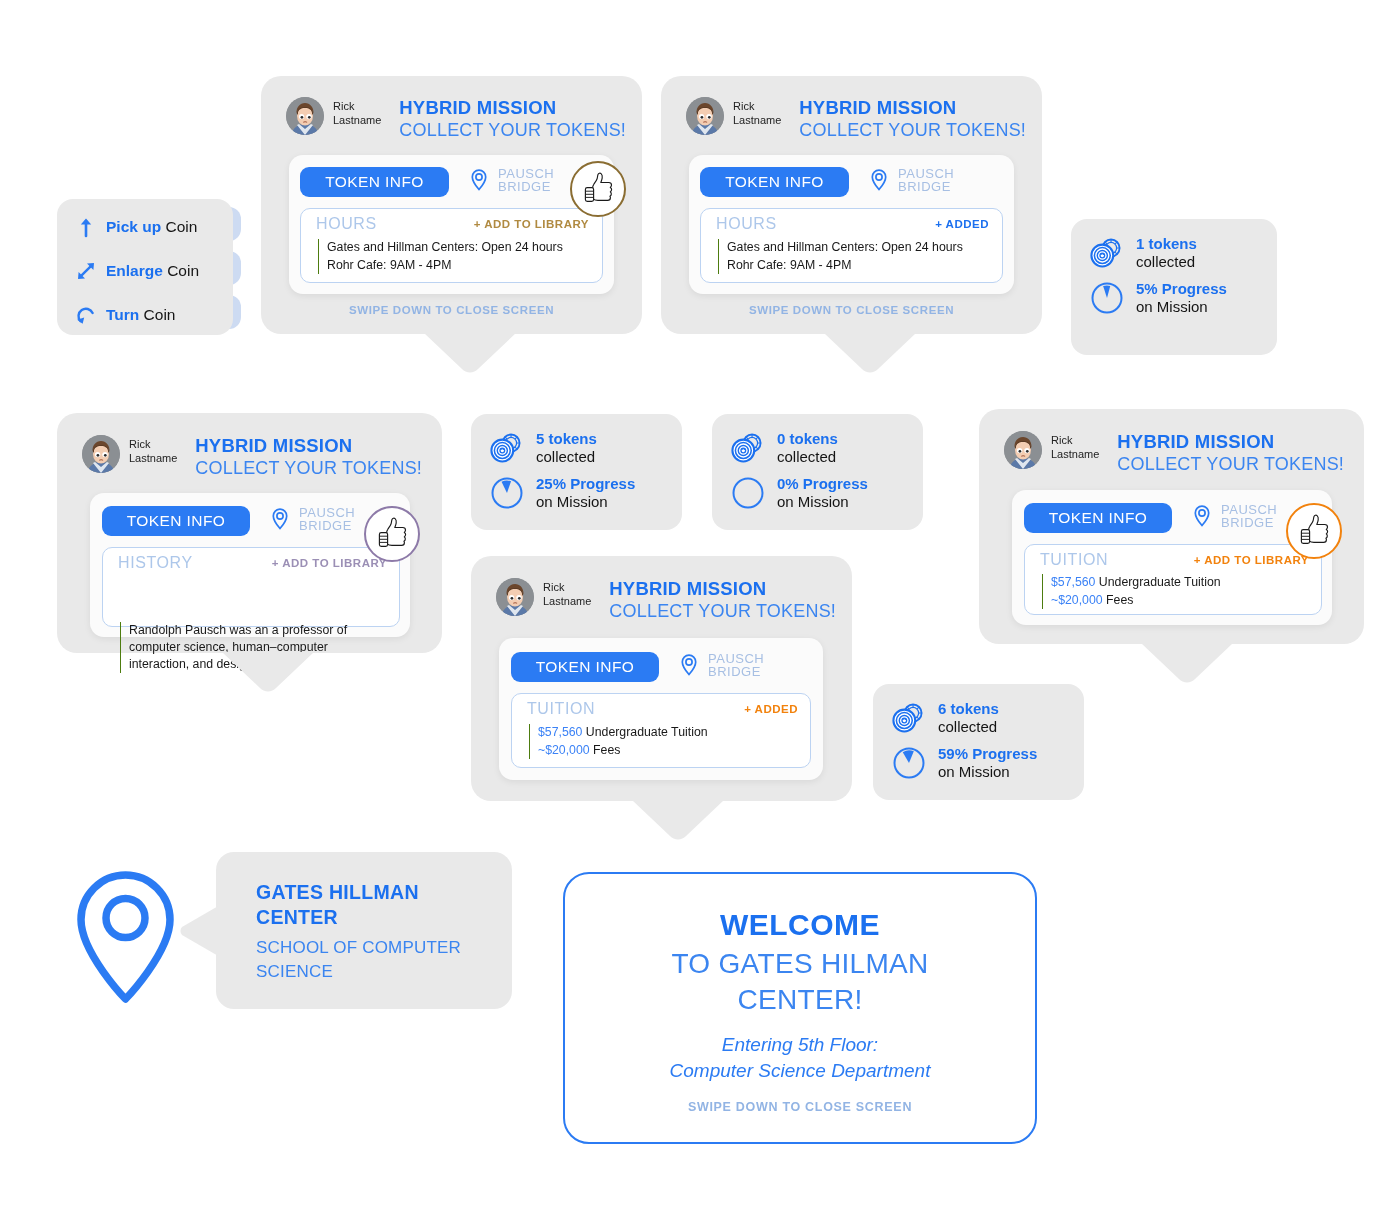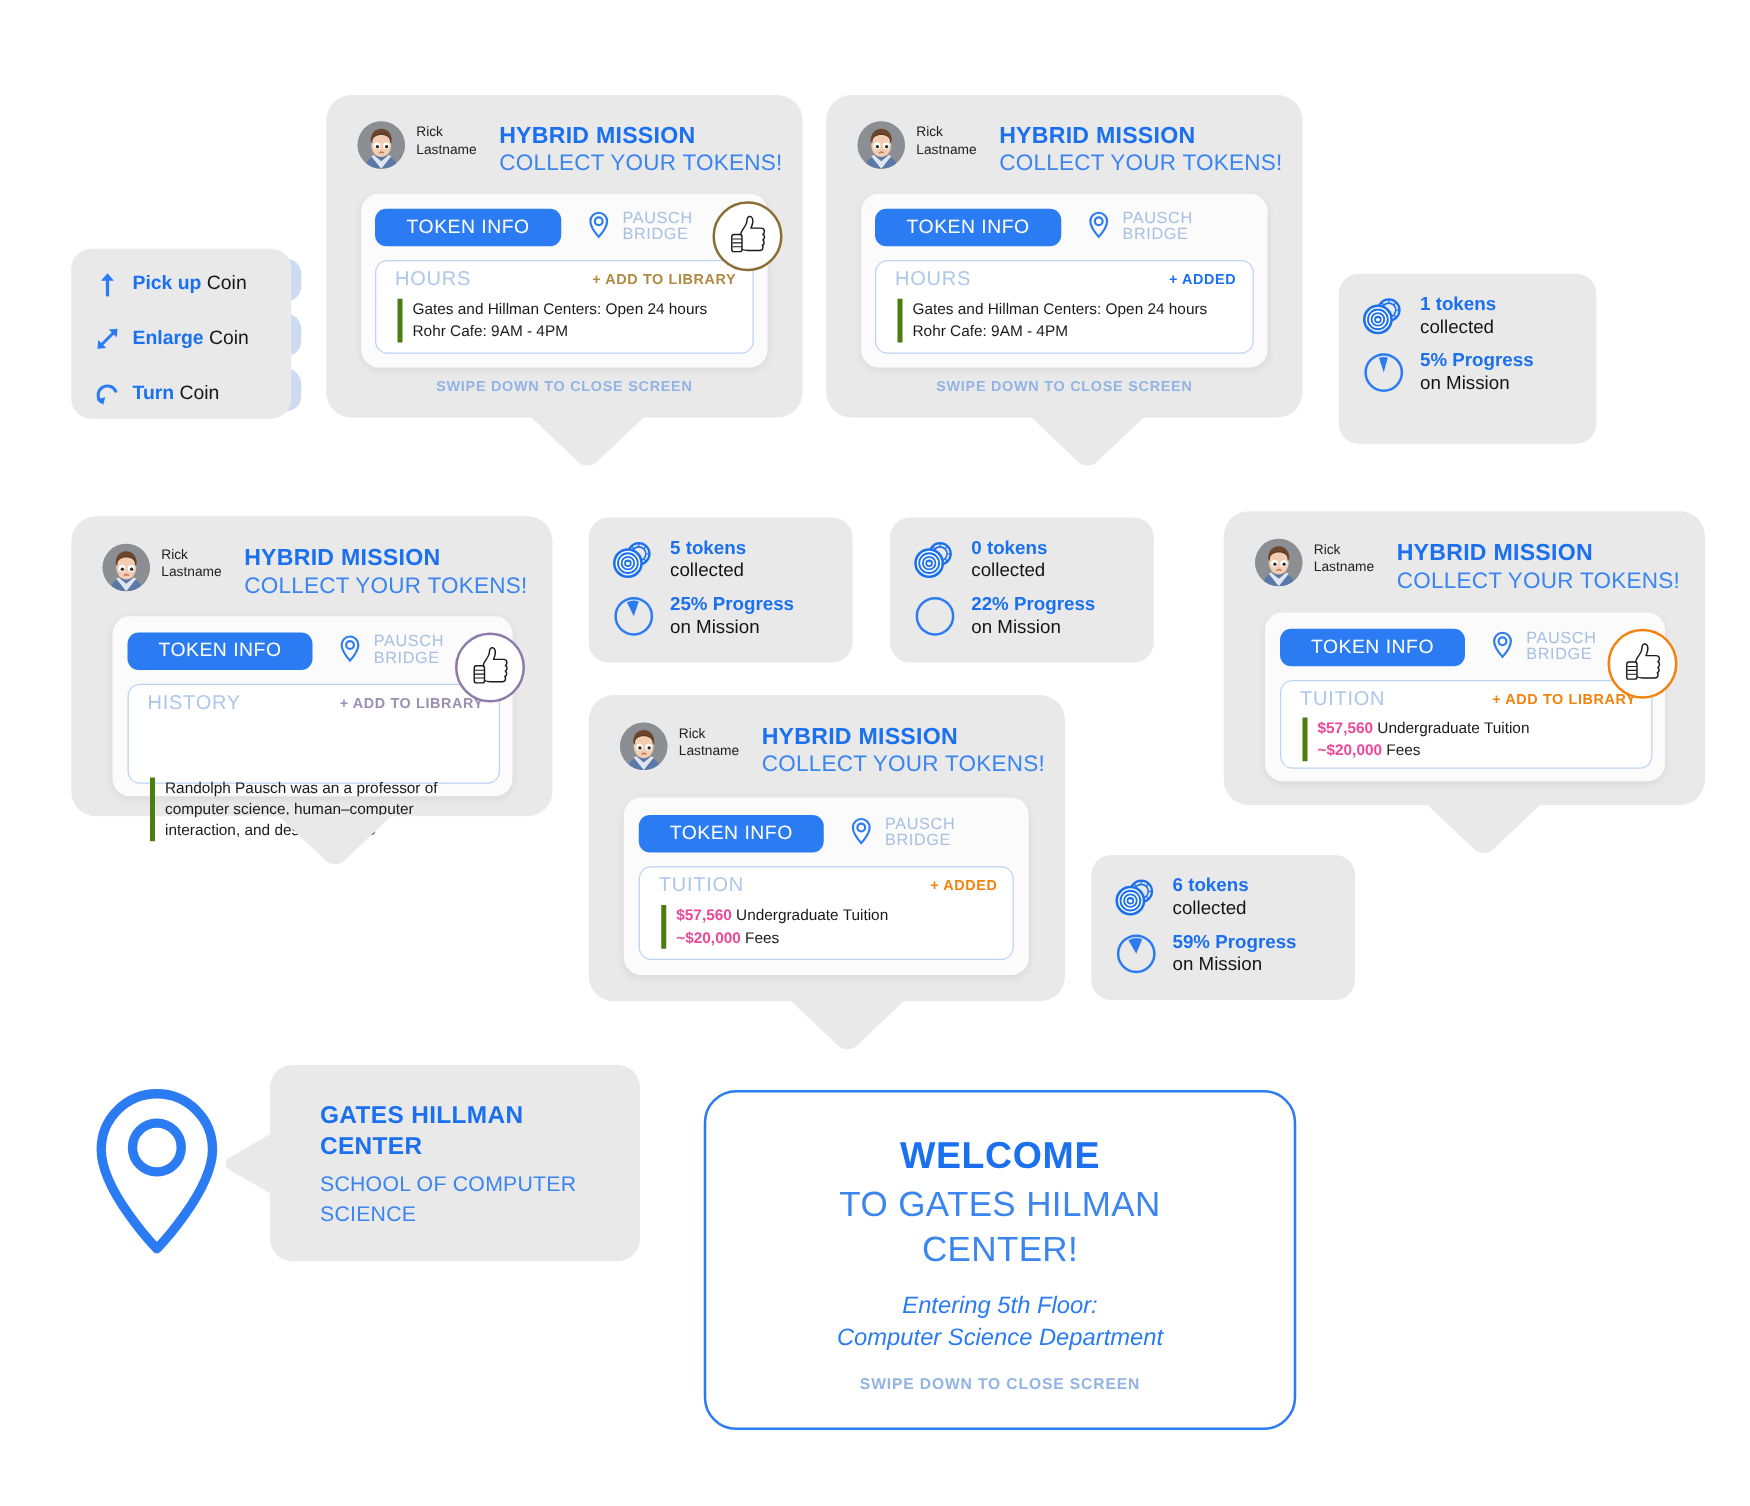--- a/index.html
+++ b/index.html
@@ -80,25 +80,25 @@
   }
 
   .infobox {
     position:absolute; background:#fff; border:1px solid #bcd3f2;
     border-radius:10px;
   }
   .infolabel {
     position:absolute; font-size:16px; color:#adc7ea; letter-spacing:.6px;
     font-weight:400;
   }
-  .infobody { position:absolute; border-left:4px solid #4d7c0f; padding-left:8px; }
+  .infobody { position:absolute; border-left:1px solid #4d7c0f; padding-left:8px; }
   .infobody .ln {
     font-size:12.3px; color:#191919; line-height:17.5px; white-space:nowrap;
   }
-  .infobody .ln b { color:#ec4899; font-weight:700; }
+  .infobody .ln b { color:#3b82f6; font-weight:400; }
   .addlbl {
     position:absolute; font-size:11.5px; font-weight:700; letter-spacing:.5px;
     white-space:nowrap;
   }
   .swipe {
     position:absolute; font-size:11.5px; font-weight:700; letter-spacing:.6px;
     color:#92b4e4; text-align:center; white-space:nowrap;
   }
   .thumb {
     position:absolute; width:56px; height:56px; border-radius:50%;
@@ -437,21 +437,21 @@
     <div class="tb-txt">
         <div class="a">0 tokens</div>
         <div class="b">collected</div>
       </div>
   </div>
   <div class="tb-row" style="left:18px; top:61px;">
     <svg class="tb-ico" viewBox="0 0 36 36">
       <circle cx="18" cy="18" r="14.5" fill="none" stroke="#2b7bf3" stroke-width="2"></circle>
     </svg>
     <div class="tb-txt">
-        <div class="a">22% Progress</div>
+        <div class="a">0% Progress</div>
         <div class="b">on Mission</div>
       </div>
   </div>
 </div>
 
 <div class="mcard" style="left:979px; top:409px; width:385px; height:235px;">
   <div class="mcard-head" style="left:25px; top:22px;">
     <svg class="avatar">
         <use href="#sym-avatar"></use>
       </svg>

